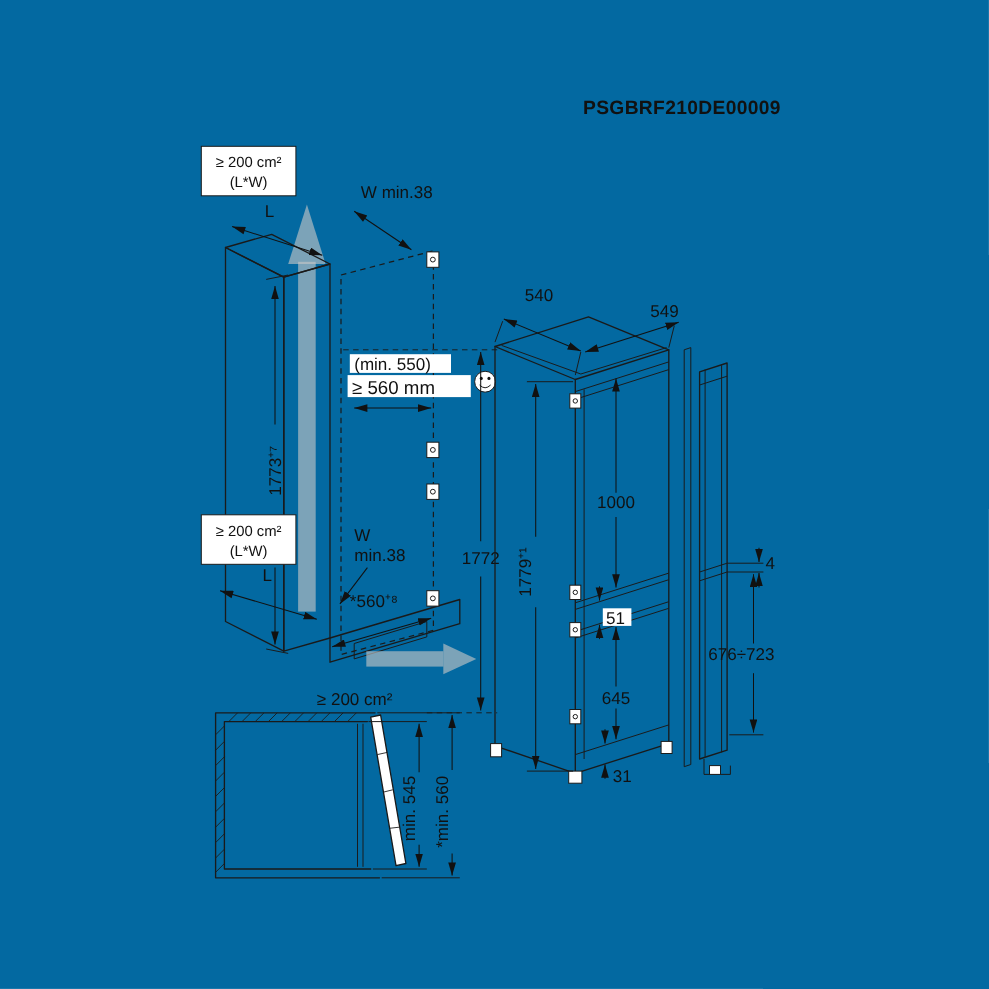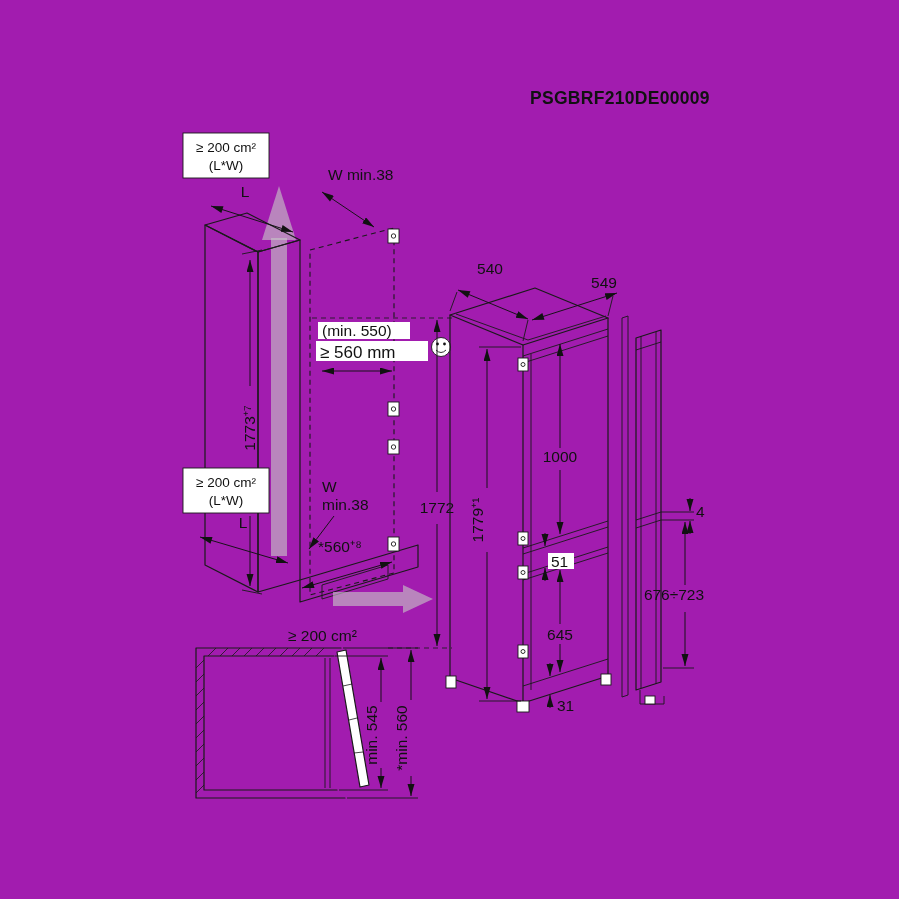--- a/index.html
+++ b/index.html
@@ -1,16 +1,16 @@
 <!DOCTYPE html>
 <html><head>
 <meta charset="utf-8">
 <style>
   html,body{margin:0;padding:0;background:#fff;}
-  .stage{position:relative;width:899px;height:899px;background:#a21caf;overflow:hidden;
+  .stage{position:relative;width:899px;height:899px;background:#0369a1;overflow:hidden;
          font-family:"Liberation Sans",sans-serif;}
   svg{position:absolute;left:0;top:0;}
   .ln{stroke:#1a1a1a;stroke-width:1.2;fill:none;stroke-linecap:round;stroke-linejoin:round;}
   .thin{stroke:#1a1a1a;stroke-width:0.9;fill:none;}
   .dash{stroke:#1a1a1a;stroke-width:1.1;fill:none;stroke-dasharray:5 4;}
   .cdash{stroke:#1a1a1a;stroke-width:0.85;fill:none;stroke-dasharray:5 4;}
   .dim{stroke:#111;stroke-width:0.95;fill:none;}
   .hatch{stroke:#1a1a1a;stroke-width:0.8;fill:none;}
   .wfill{fill:#ffffff;}
   .gray{fill:#c6c6c6;opacity:0.62;}

